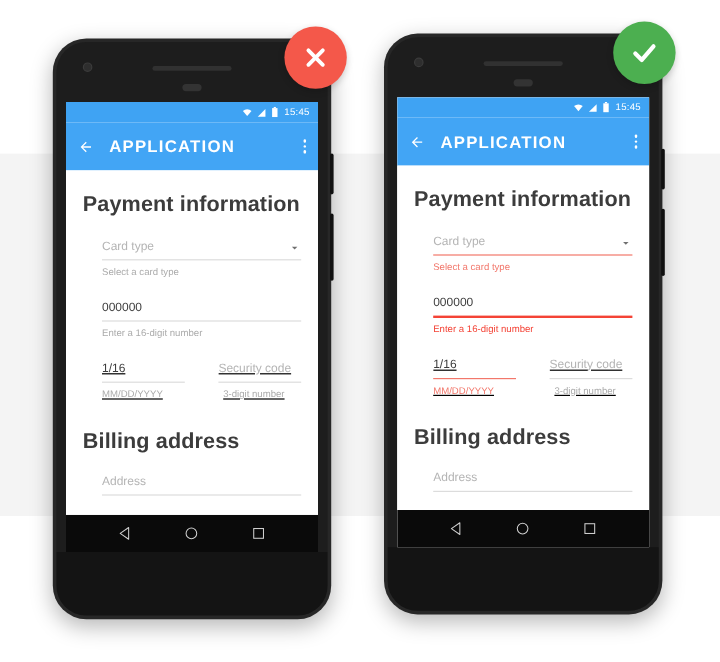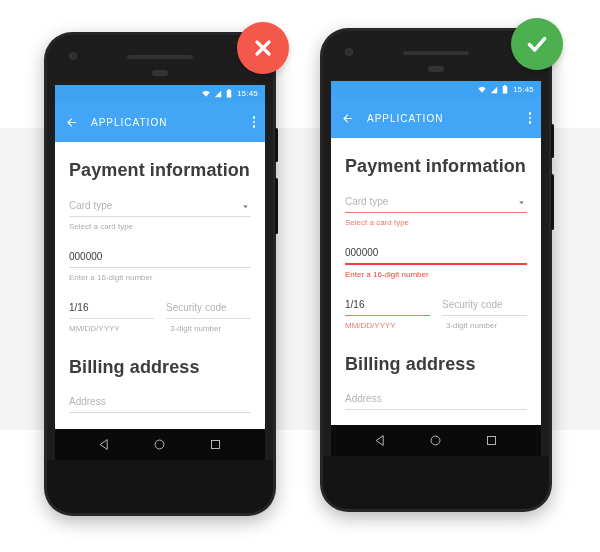--- a/index.html
+++ b/index.html
@@ -124,22 +124,22 @@
   .appbar {
     height: 40px;
     background: #42a5f5;
     display: flex;
     align-items: center;
     padding: 0 10px;
     flex: 0 0 auto;
   }
   .appbar-title {
     color: #ffffff;
-    font-size: 10px;
-    font-weight: normal;
+    font-size: 14px;
+    font-weight: bold;
     letter-spacing: 1px;
     margin-left: 13px;
     flex: 1;
   }
   .overflow {
     display: flex;
     flex-direction: column;
     gap: 2px;
     align-items: center;
   }
@@ -158,22 +158,22 @@
     overflow: hidden;
   }
 
   .section-title {
     font-size: 18px;
     color: #3c3c3c;
     font-weight: bold;
     letter-spacing: .1px;
   }
 
-  .field { position: relative; }
-  .field-row { display: flex; gap: 12px; }
+  .field { position: relative; margin-left: 16px; }
+  .field-row { display: flex; gap: 12px; text-decoration: underline; }
   .field-row .field { flex: 1; }
 
   .field-value {
     font-size: 10px;
     color: #3c3c3c;
     padding-bottom: 5px;
     white-space: nowrap;
     overflow: hidden;
   }
   .field-value.placeholder { color: #b4b4b4; }

